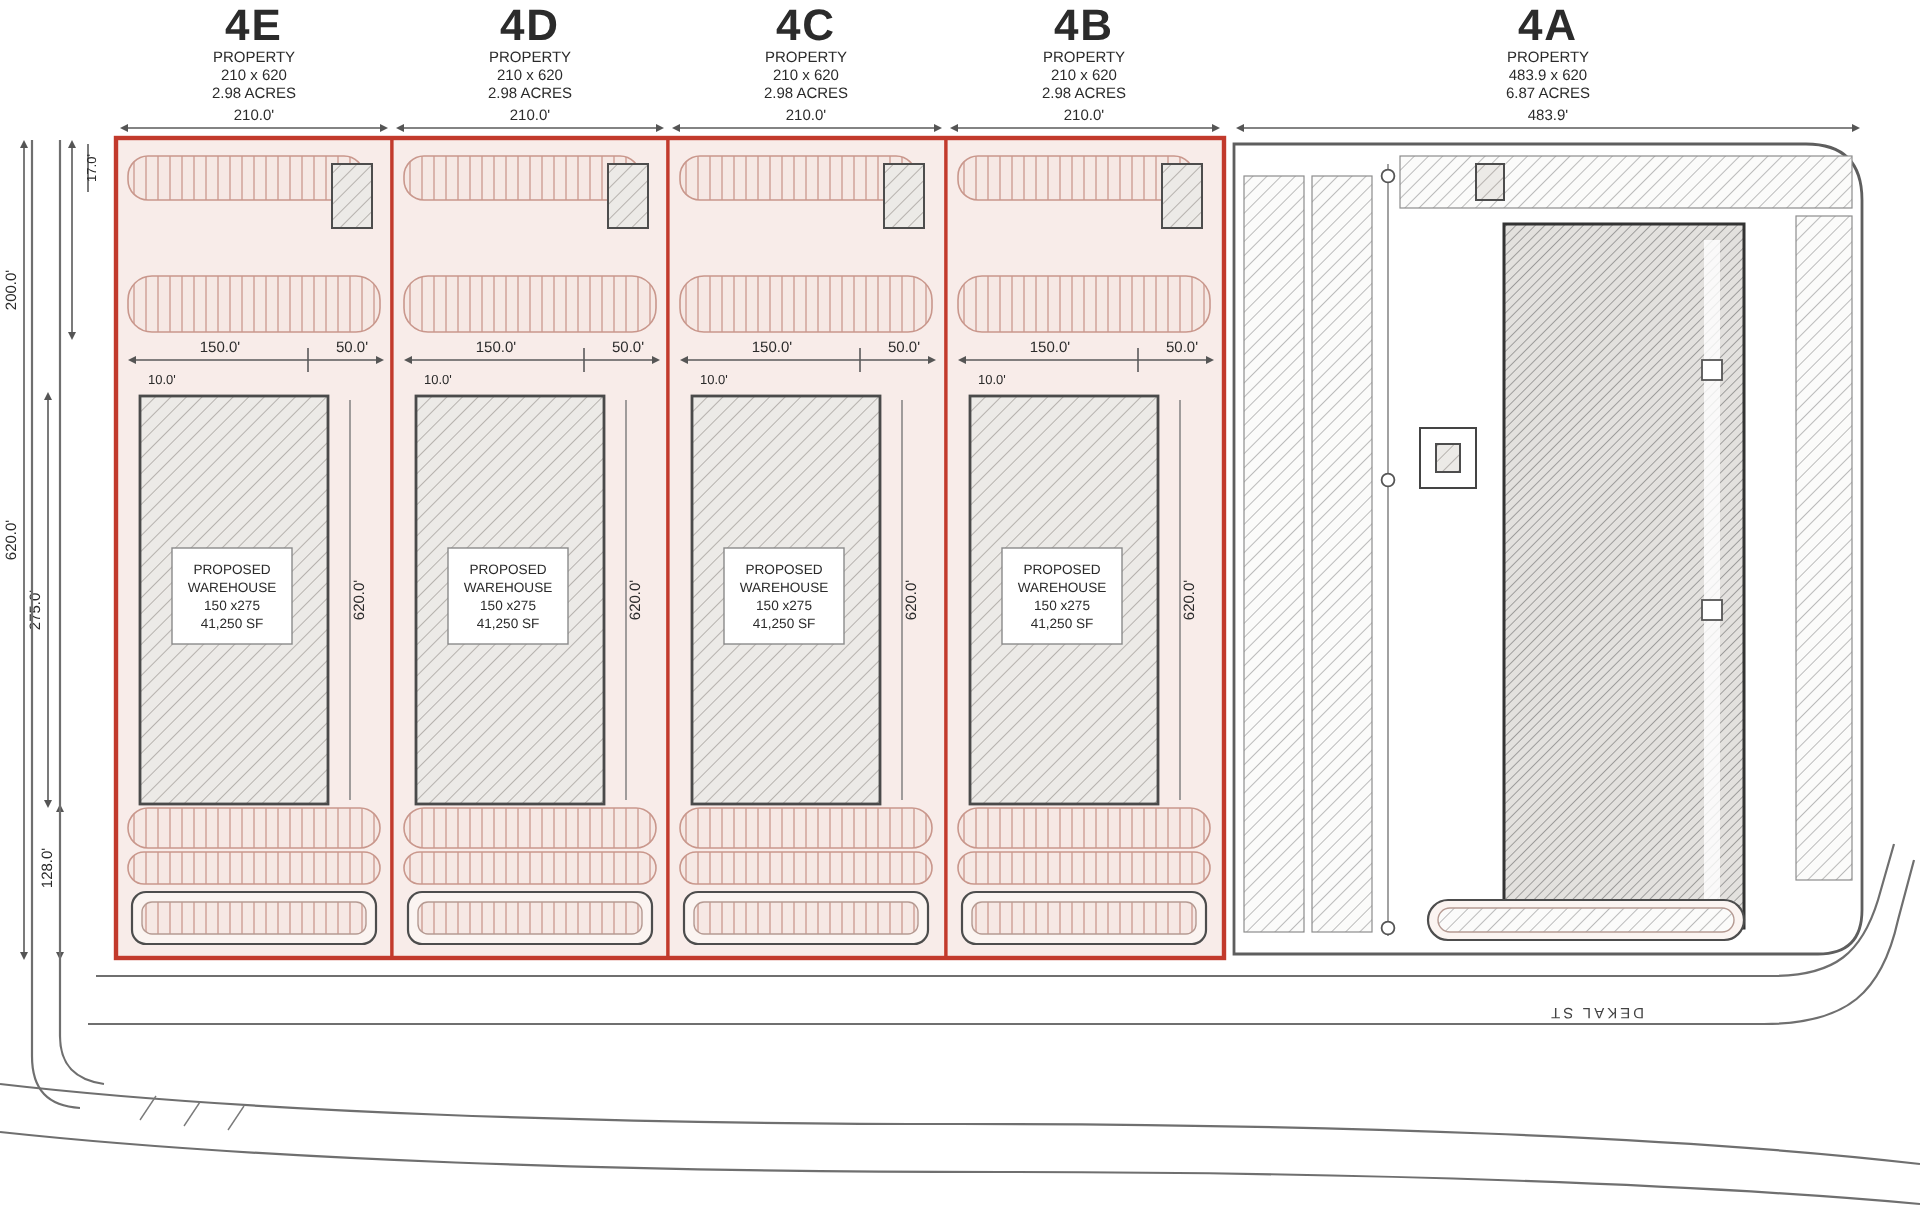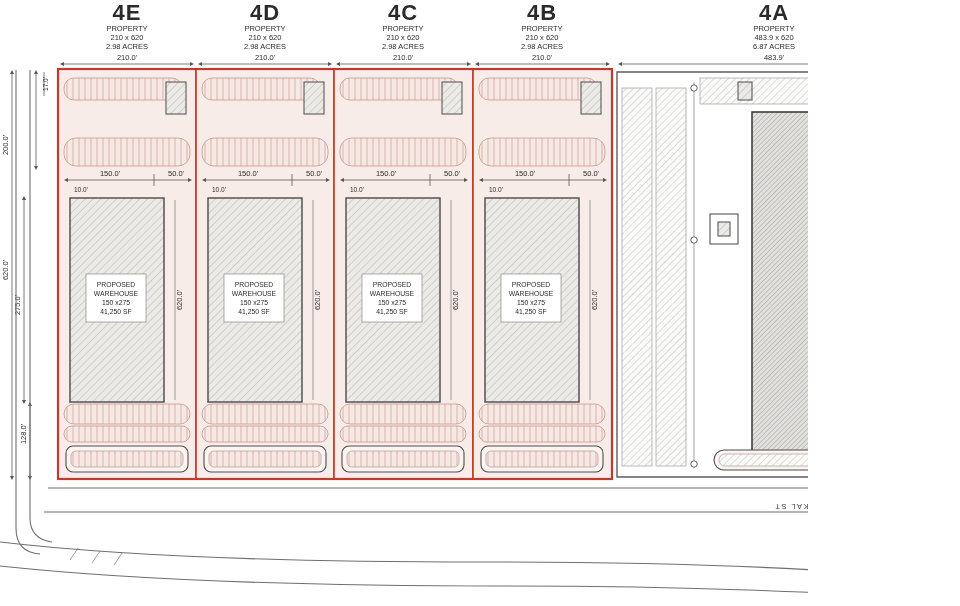--- a/index.html
+++ b/index.html
@@ -1,16 +1,16 @@
 <!DOCTYPE html>
 <html><head>
 <meta charset="utf-8">
 <style>
   html,body{margin:0;padding:0;background:#fff}
-  .canvas{position:relative;width:808px;height:606px;background:#ffffff;overflow:hidden}
+  .canvas{position:relative;width:960px;height:606px;background:#ffffff;overflow:hidden}
   svg{display:block}
   text{font-family:"Liberation Sans",sans-serif;fill:#2b2b2b}
   .big{font-size:22px;font-weight:bold;letter-spacing:1px}
   .t7{font-size:7.5px}
   .t6{font-size:6.5px}
   .t7b{font-size:6.8px;text-anchor:middle}
   .hdr text{text-anchor:middle}
   .rot{text-anchor:middle}
   .dim{stroke:#5a5a5a;stroke-width:0.8;fill:none}
   .thin{stroke:#7a7a7a;stroke-width:0.7;fill:none}

